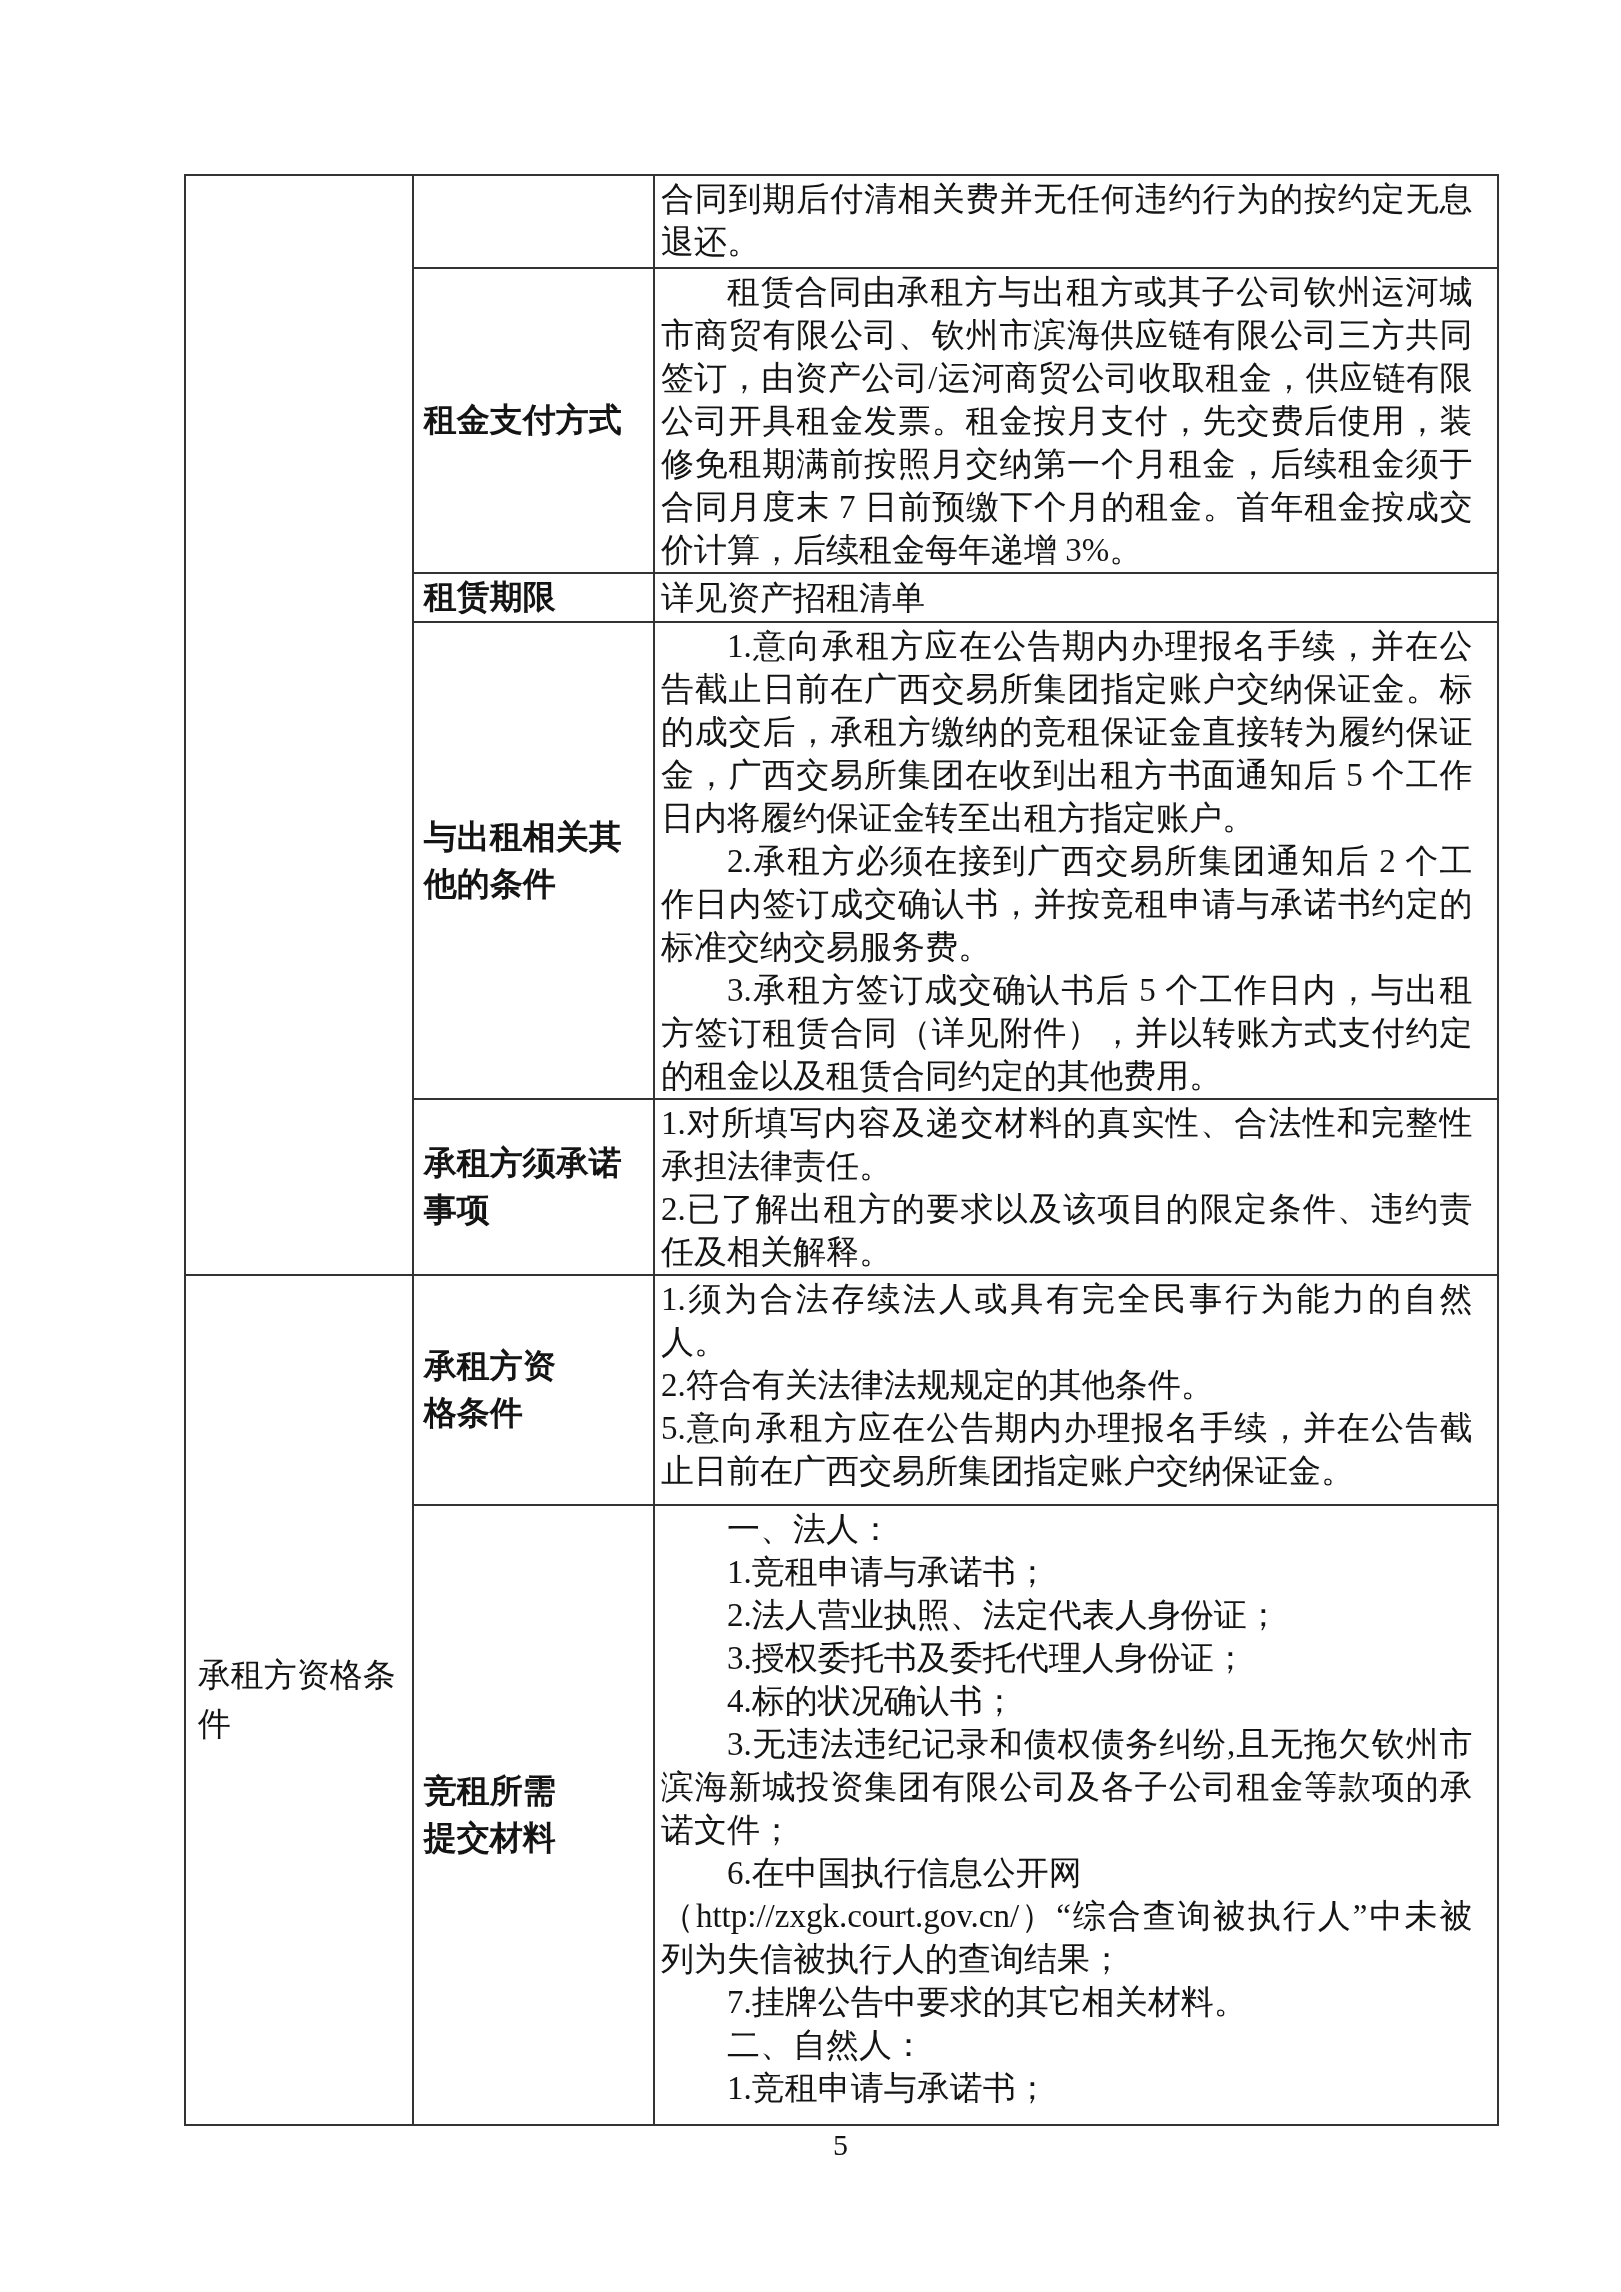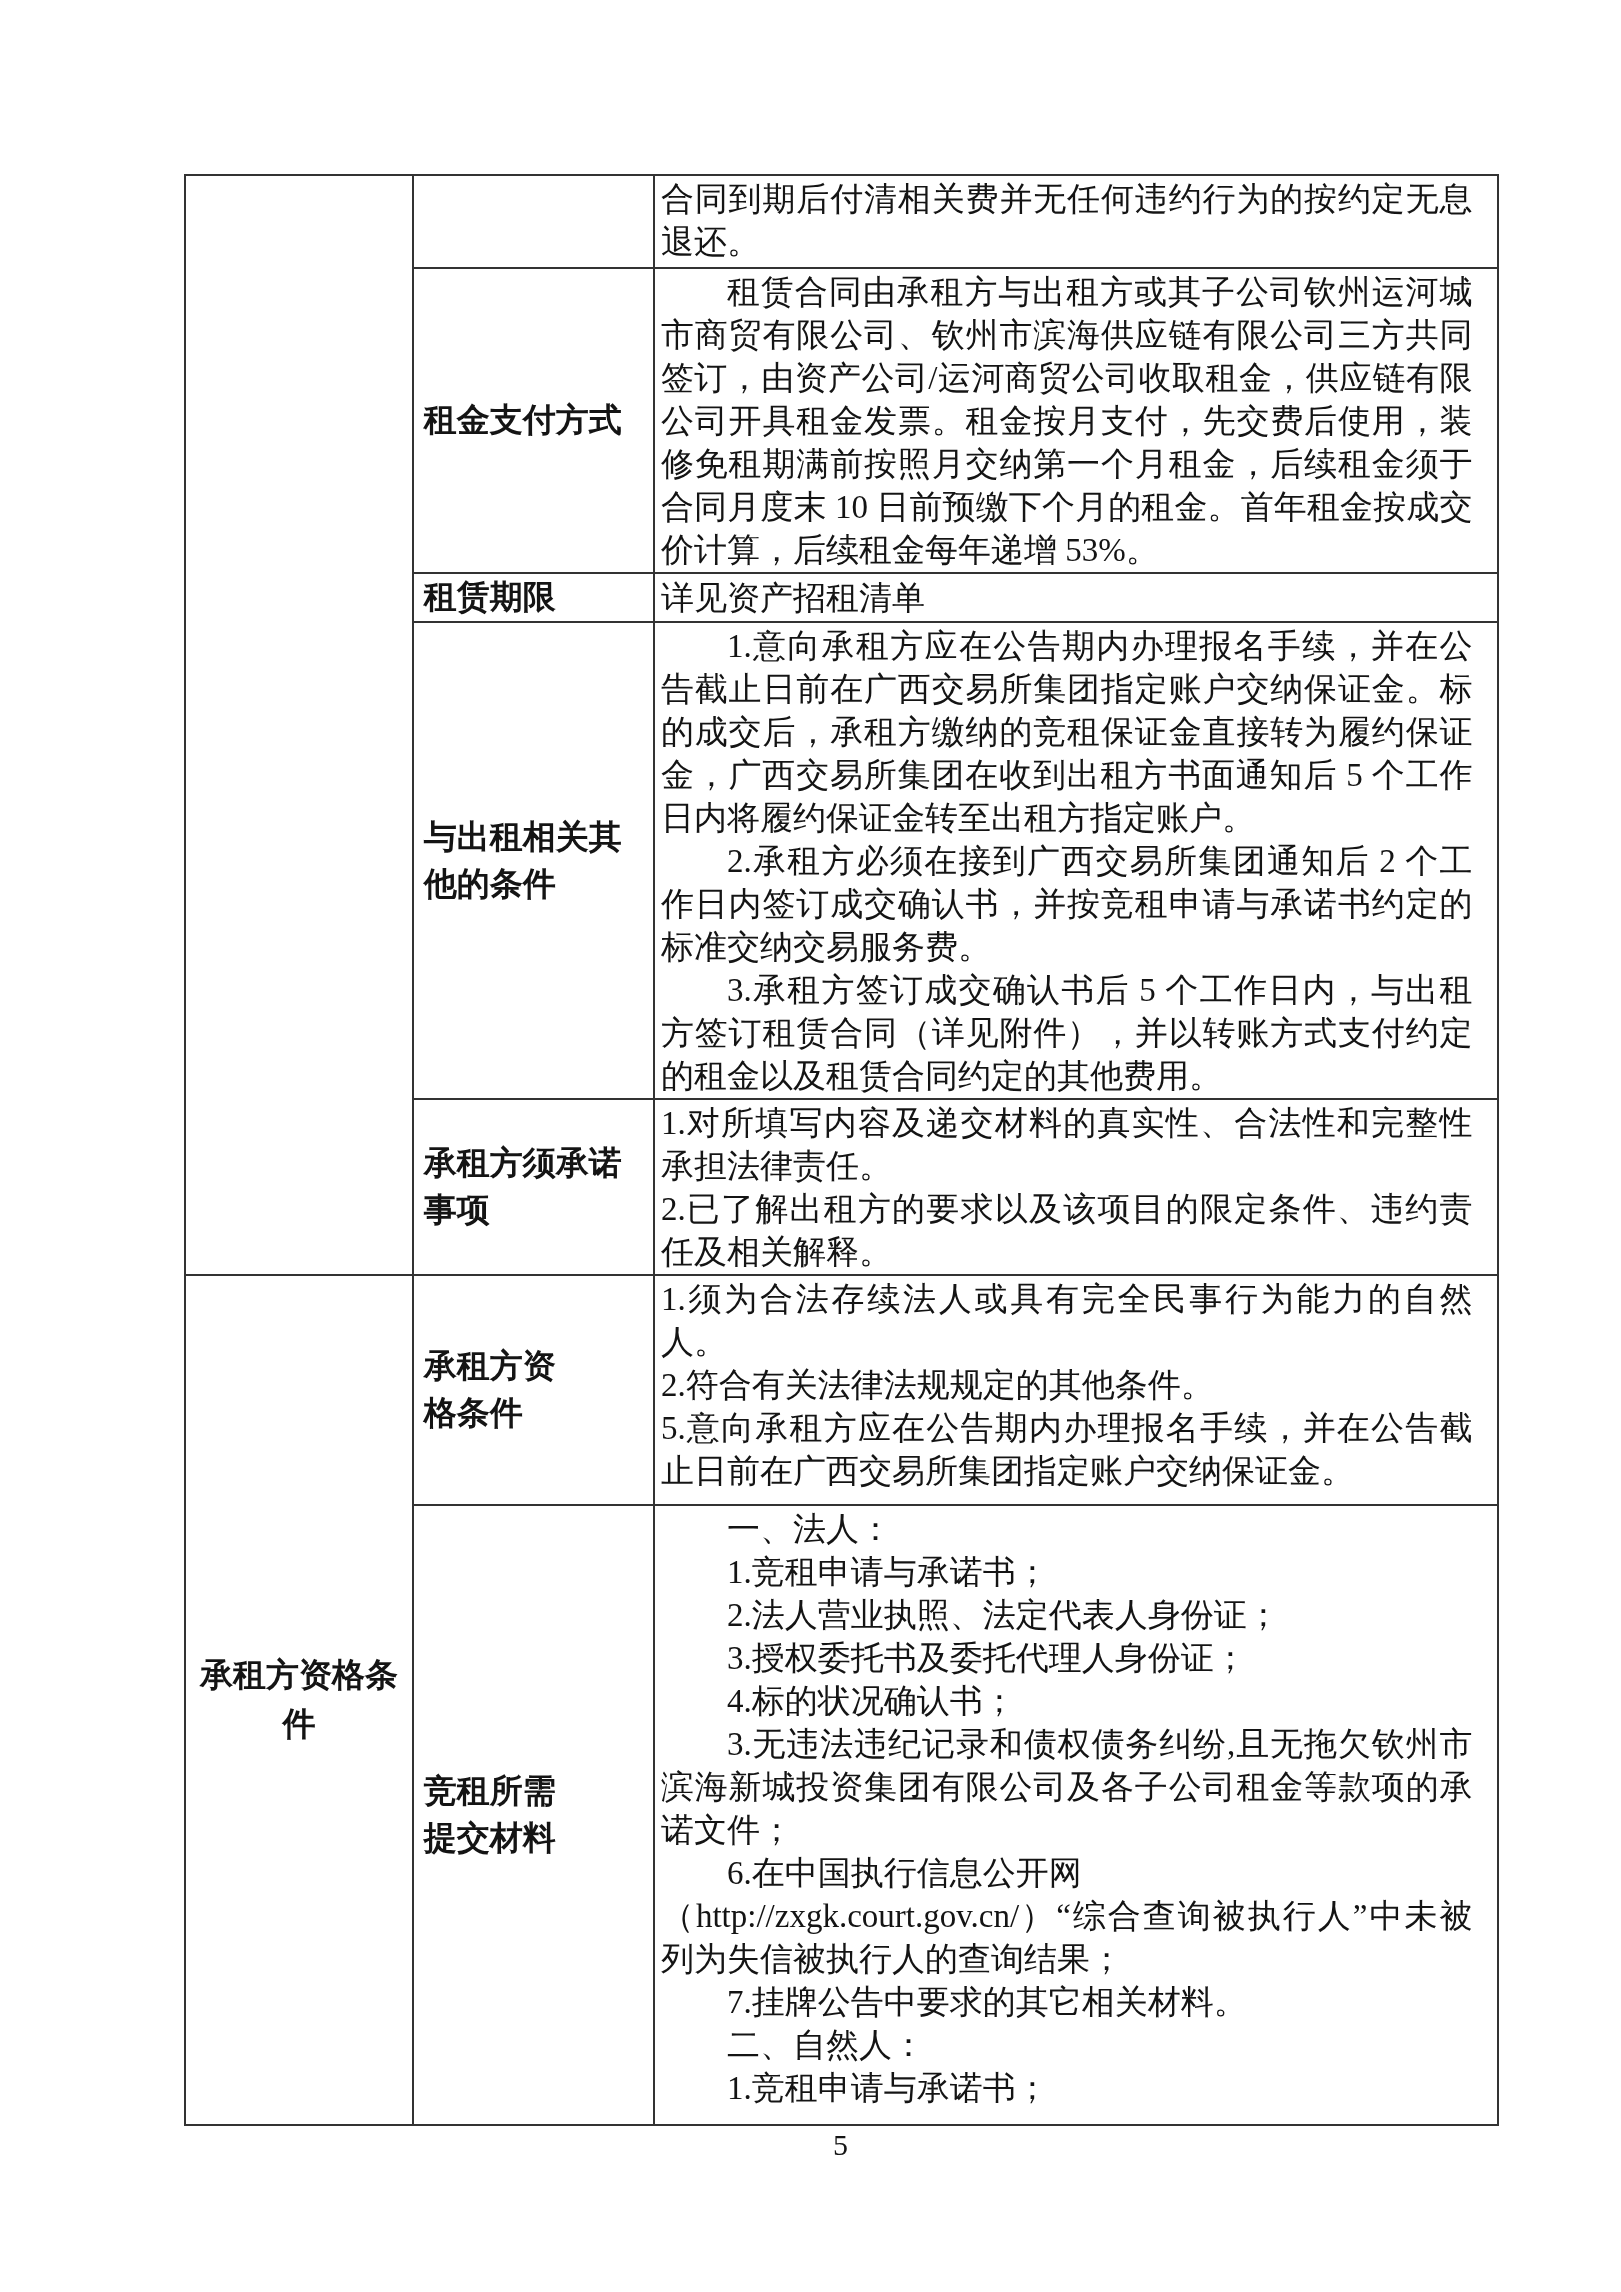--- a/index.html
+++ b/index.html
@@ -22,23 +22,23 @@
     top: 174px;
     width: 1313px;
     border-collapse: collapse;
     table-layout: fixed;
   }
   table.doc-table td {
     border: 2px solid #333333;
     overflow: hidden;
   }
   td.cat {
-    text-align: center;
+    text-align: left;
     vertical-align: middle;
-    font-weight: bold;
+    font-weight: normal;
     font-size: 33px;
     line-height: 49px;
     padding: 0 11.8px;
   }
   td.lbl {
     vertical-align: middle;
     font-weight: bold;
     font-size: 33px;
     line-height: 47px;
     padding: 0 9.8px;
@@ -85,21 +85,21 @@
         <td class="lbl"></td>
         <td class="txt">
             <p class="para">合同到期后付清相关费并无任何违约行为的按约定无息退还。</p>
           </td>
       </tr>
       <tr style="height:298px">
         <td class="lbl">
             <div class="lbl-line">租金支付方式</div>
           </td>
         <td class="txt">
-            <p class="para ind">租赁合同由承租方与出租方或其子公司钦州运河城市商贸有限公司、钦州市滨海供应链有限公司三方共同签订，由资产公司/运河商贸公司收取租金，供应链有限公司开具租金发票。租金按月支付，先交费后使用，装修免租期满前按照月交纳第一个月租金，后续租金须于合同月度末 10 日前预缴下个月的租金。首年租金按成交价计算，后续租金每年递增 53%。</p>
+            <p class="para ind">租赁合同由承租方与出租方或其子公司钦州运河城市商贸有限公司、钦州市滨海供应链有限公司三方共同签订，由资产公司/运河商贸公司收取租金，供应链有限公司开具租金发票。租金按月支付，先交费后使用，装修免租期满前按照月交纳第一个月租金，后续租金须于合同月度末 7 日前预缴下个月的租金。首年租金按成交价计算，后续租金每年递增 3%。</p>
           </td>
       </tr>
       <tr style="height:40px">
         <td class="lbl">
             <div class="lbl-line">租赁期限</div>
           </td>
         <td class="txt vmid">
             <p class="para">详见资产招租清单</p>
           </td>
       </tr>

